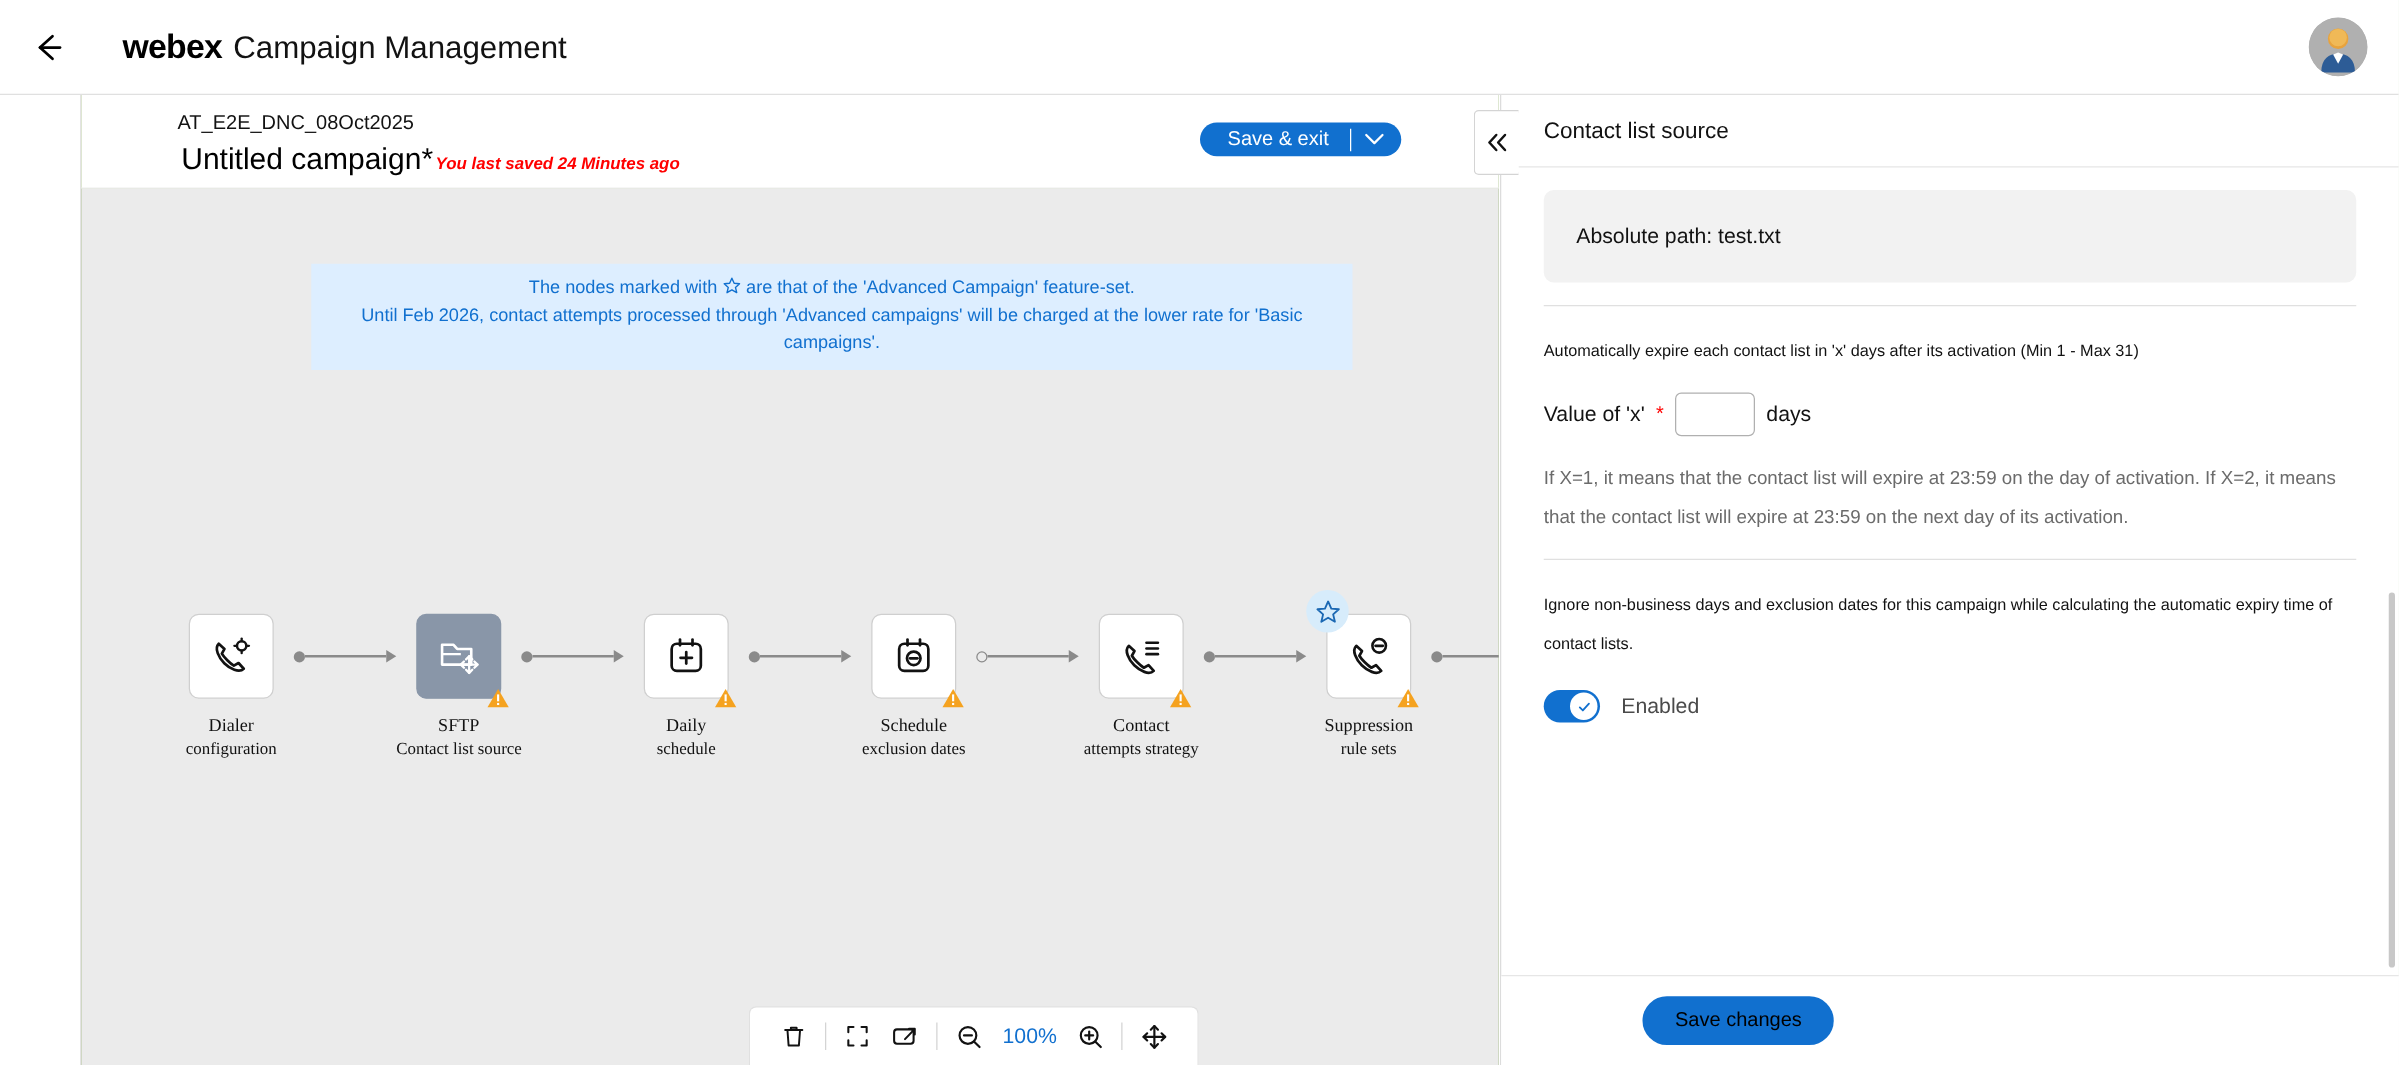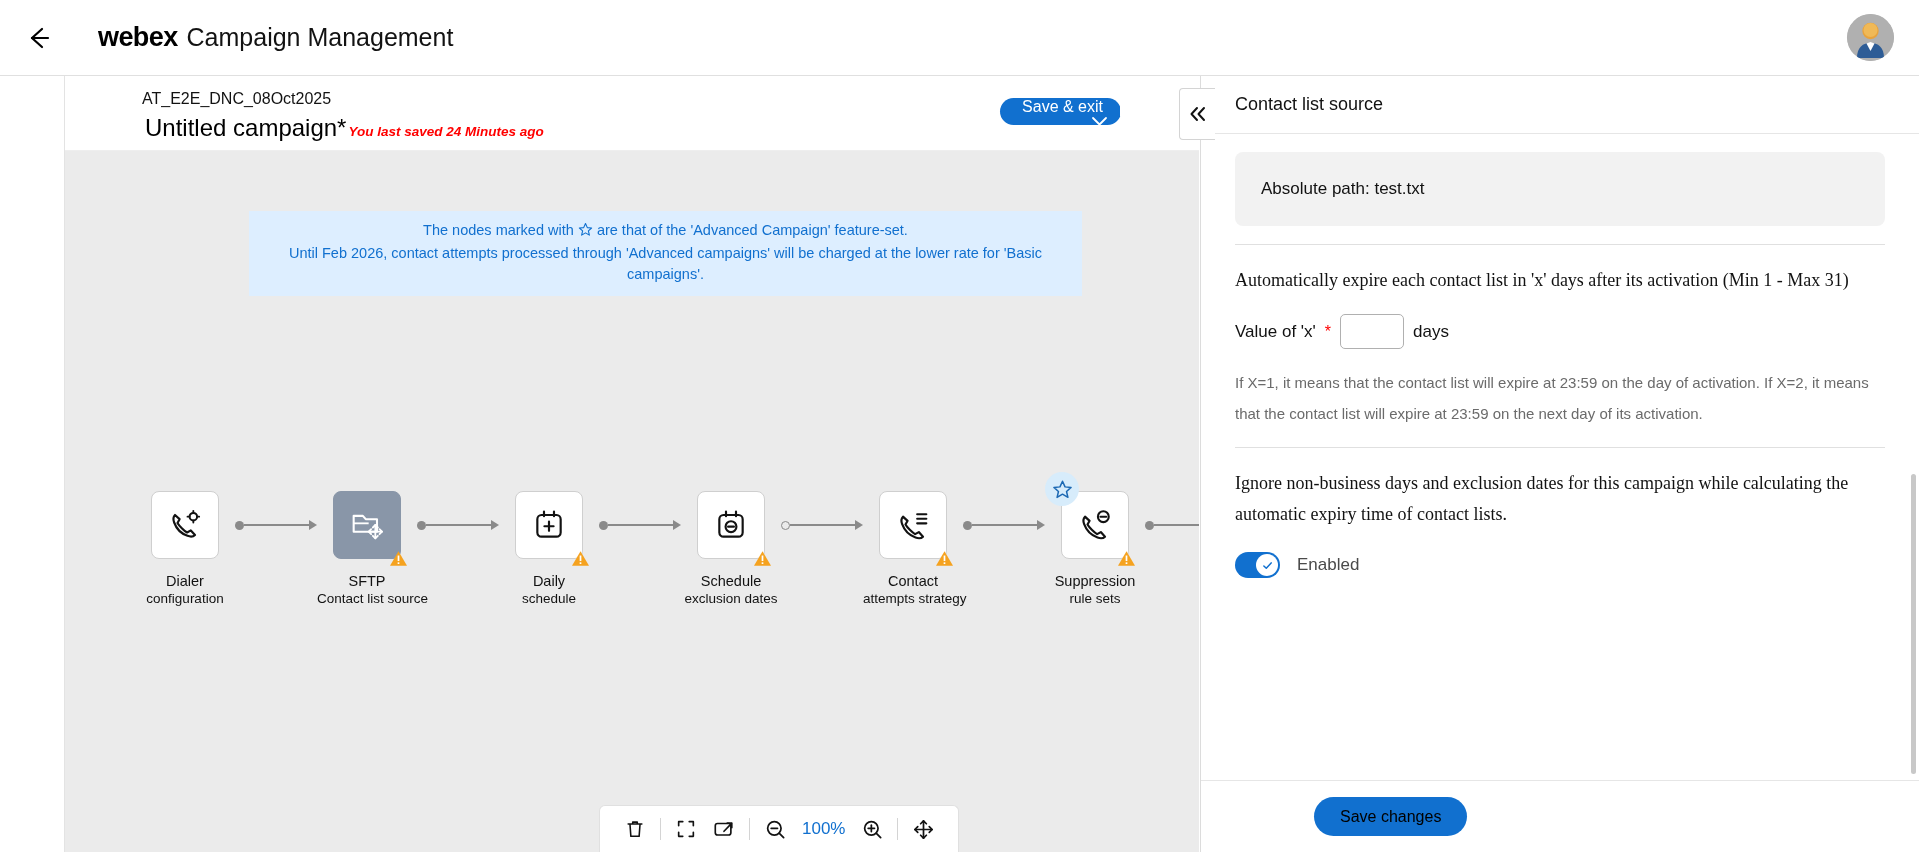--- a/index.html
+++ b/index.html
@@ -57,22 +57,22 @@
   .campaign-title-row {
     position: absolute; left: 80px; top: 38px;
     display: flex; align-items: baseline; gap: 2px;
   }
   .campaign-title { font-size: 24px; font-weight: 400; color: #000; }
   .saved-note {
     font-size: 13.5px; font-style: italic; color: #ff0000; font-weight: 600;
   }
   .save-exit-group {
     position: absolute; right: 78px; top: 22px;
-    display: flex; align-items: flex-end; height: 27px;
-    background: #1170cf; border-radius: 20px; cursor: pointer; flex-direction: column;
+    display: flex; align-items: center; height: 27px;
+    background: #1170cf; border-radius: 20px; cursor: pointer;
   }
   .save-exit-main {
     display: flex; align-items: center; padding: 0 17px 0 22px;
     color: #fff; font-size: 16px; border-right: 1px solid #fff;
   }
   .save-exit-caret {
     display: flex; align-items: center; justify-content: center;
     width: 40px; padding-right: 4px;
   }
   .collapse-btn {
@@ -117,21 +117,21 @@
     width: 19px; height: 17px;
   }
   .star-badge {
     position: absolute; left: -17px; top: -20px;
     width: 34px; height: 34px; border-radius: 50%;
     background: #d7ecfb;
     display: flex; align-items: center; justify-content: center;
   }
   .node-label {
     margin-top: 14px; text-align: center;
-    font-size: 14.5px; line-height: 17px; color: #121212;
+    font-size: 14.5px; line-height: 17px; color: #121212; font-family: Liberation Serif, serif;
   }
   .node-label .sub { display: block; font-size: 13.5px; white-space: nowrap; }
   .node-label .main { font-weight: 400; }
   .connector {
     position: relative; width: 82px; height: 68px;
     display: flex; align-items: center;
   }
   .conn-dot {
     width: 9px; height: 9px; border-radius: 50%;
     background: #8a8a8a; flex: none;
@@ -174,21 +174,21 @@
     font-size: 18px; color: #121212;
   }
   .rp-body { position: relative; height: 646px; padding: 18px 34px 0; }
   .rp-card {
     background: #f2f2f2; border-radius: 8px;
     padding: 20px 26px; margin-bottom: 18px;
   }
   .rp-card p { font-size: 17px; color: #121212; line-height: 34px; }
   .rp-divider { height: 1px; background: #e0e0e0; margin: 0 0 20px; }
   .rp-question {
-    font-size: 18px; color: #121212; line-height: 31px; margin-bottom: 18px; font-family: Liberation Serif, serif;
+    font-size: 13px; color: #121212; line-height: 31px; margin-bottom: 18px;
   }
   .value-row {
     display: flex; align-items: center; gap: 9px; margin-bottom: 18px;
   }
   .value-label { font-size: 17px; color: #121212; }
   .req-star { color: #ff0000; font-size: 16px; }
   .value-input {
     width: 64px; height: 35px; border: 1px solid #b0b0b0;
     border-radius: 5px; font-size: 16px; padding: 0 8px;
     font-family: "Liberation Sans", sans-serif; outline: none;

